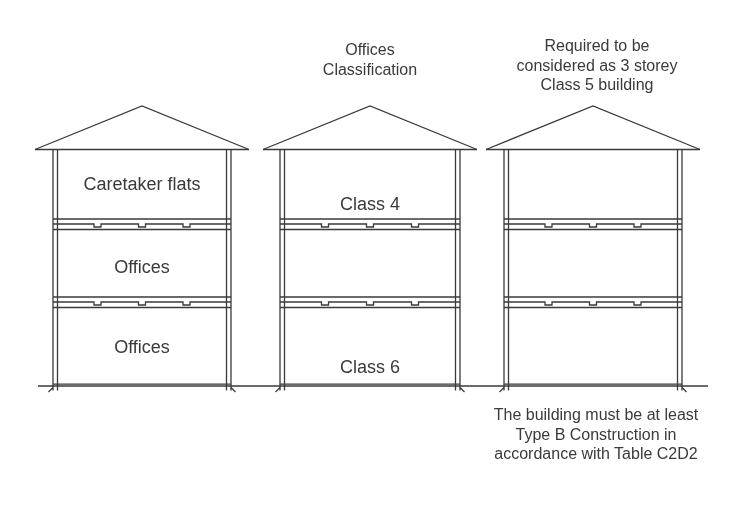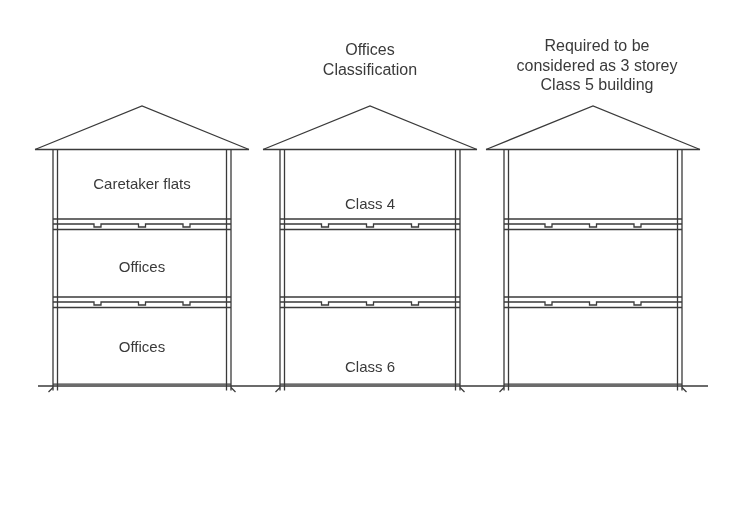--- a/index.html
+++ b/index.html
@@ -10,21 +10,21 @@
     font-family:"Liberation Sans", sans-serif;
     overflow:hidden;
   }
   .stage svg{position:absolute;left:0;top:0;}
   .lbl{
     position:absolute;
     text-align:center;
     color:var(--text,#3a3a3a);
   }
   .title{font-size:16px;line-height:19.5px;white-space:pre-line;}
-  .floor{font-size:15px;line-height:20px;}
+  .floor{font-size:18px;line-height:20px;}
   .note{font-size:16px;line-height:19.5px;white-space:pre-line;}
   .t1{left:40px;top:51px;width:204px;}
   .t2{left:264px;top:40px;width:212px;}
   .t3{left:477px;top:36px;width:240px;}
   .note{left:446px;top:405px;width:300px;}
   .f-b1{left:42px;width:200px;}
   .f-b2{left:270px;width:200px;margin-top:20px;}
   .r1{top:174px;}
   .r2{top:257px;}
   .r3{top:337px;}
@@ -89,14 +89,17 @@
 considered as 3 storey
 Class 5 building</div>
 
   <div class="lbl floor f-b1 r1">Caretaker flats</div>
   <div class="lbl floor f-b1 r2">Offices</div>
   <div class="lbl floor f-b1 r3">Offices</div>
 
   <div class="lbl floor f-b2 r1">Class 4</div>
   <div class="lbl floor f-b2 r3">Class 6</div>
 
+  <div class="lbl note">The building must be at least
+Type B Construction in
+accordance with Table C2D2</div>
 
 </div>
 
 </body></html>

